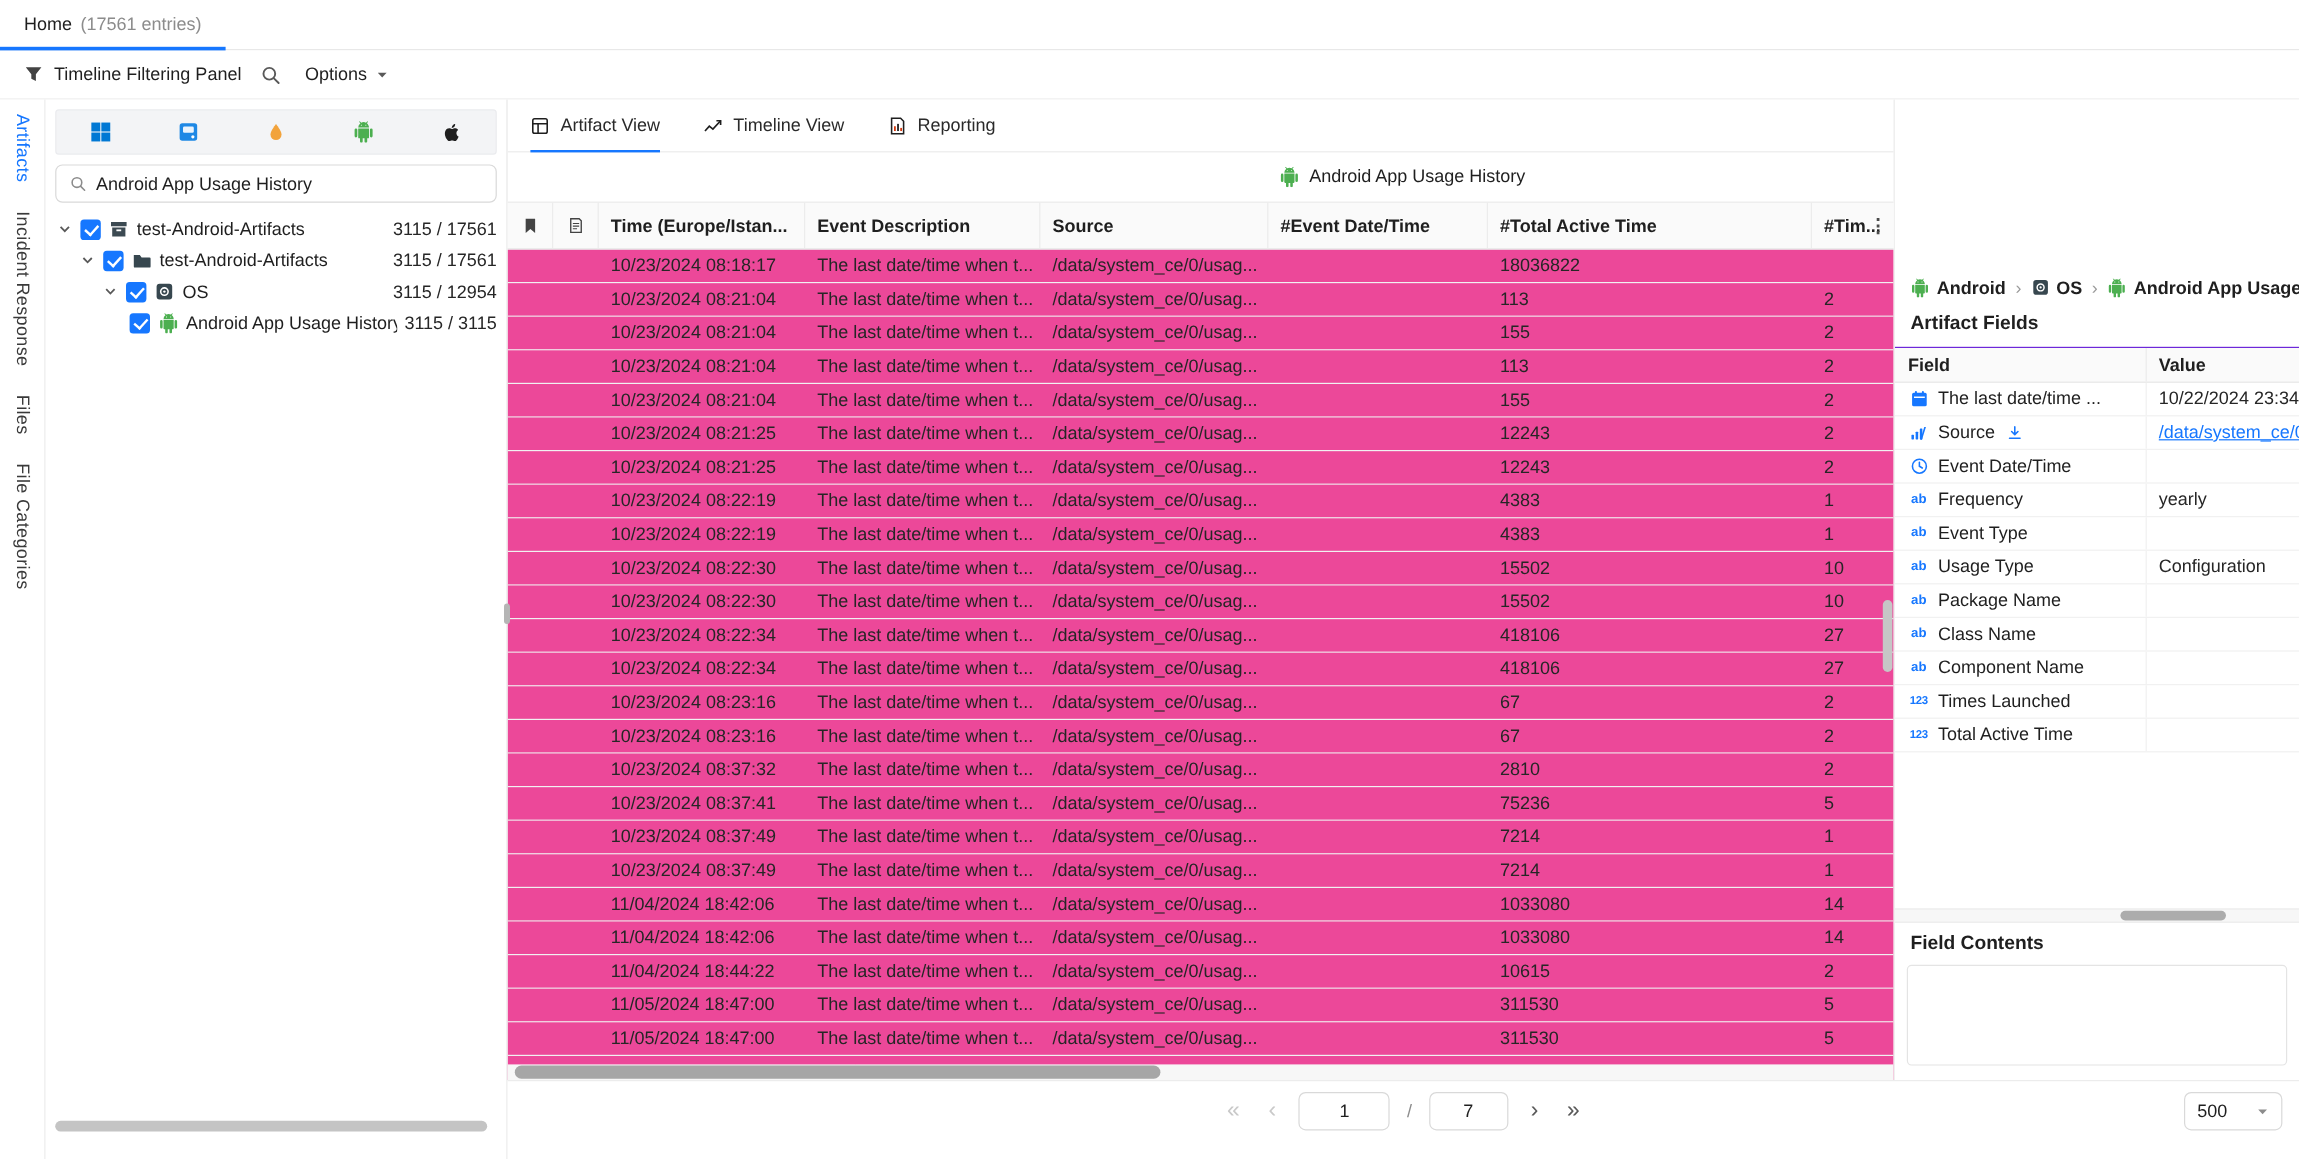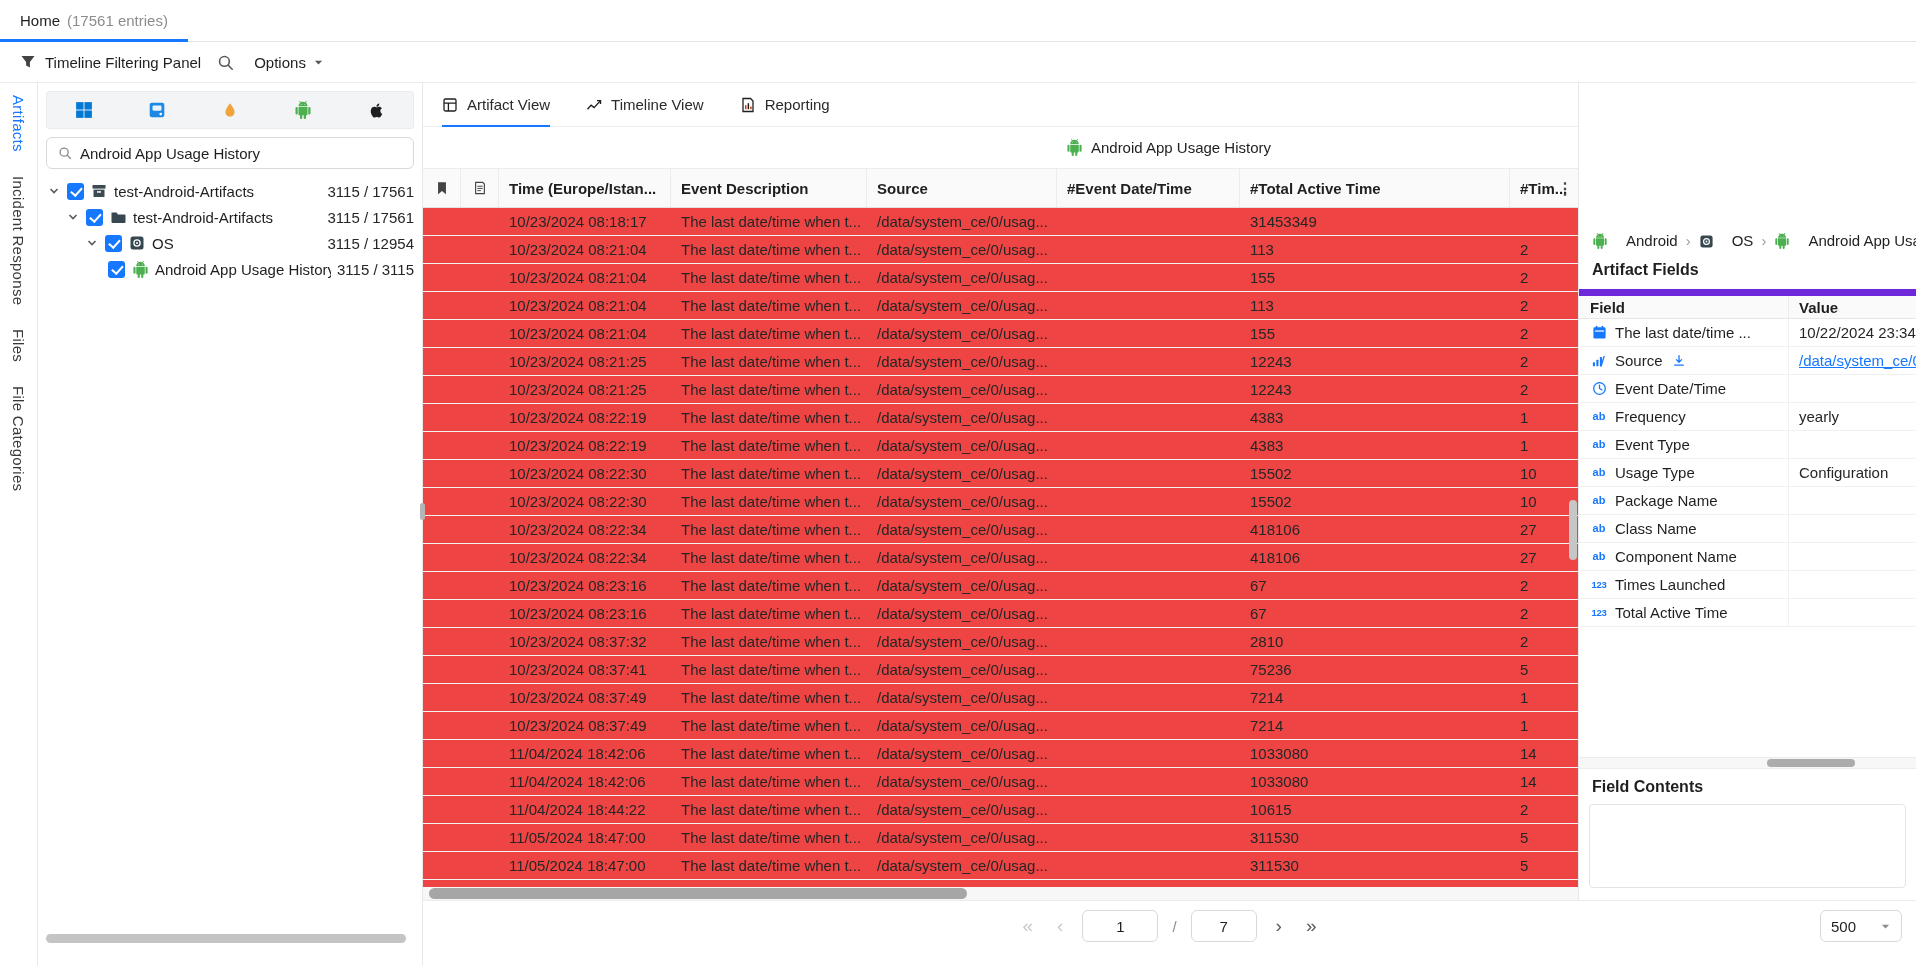--- a/index.html
+++ b/index.html
@@ -64,33 +64,33 @@
   .col-bm { width:38px; flex:none; }
   .col-note { width:38px; flex:none; }
   .col-time { width:172px; flex:none; }
   .col-desc { width:196px; flex:none; }
   .col-src { width:190px; flex:none; }
   .col-event { width:183px; flex:none; }
   .col-active { width:270px; flex:none; }
   .col-times { flex:1; min-width:0; }
 
   .tbody { flex:1; position:relative; overflow:hidden; }
-  .trow { height:28px; display:flex; border-bottom:1px solid #f1f1f1; background:#ef4444; }
+  .trow { height:28px; display:flex; border-bottom:1px solid #f1f1f1; background:#ec4899; }
   .cell { display:flex; align-items:center; padding:0 10px; white-space:nowrap; overflow:hidden; color:#262626; }
   .main-hscroll-track { position:absolute; left:0; right:0; bottom:0; height:13px; background:#f7f7f7; }
   .main-hscroll { position:absolute; left:6px; bottom:1px; width:538px; height:11px; background:#a6a6a6; border-radius:6px; cursor:pointer; }
   .main-vscroll { position:absolute; right:1px; top:292px; width:8px; height:60px; background:#c6c6c6; border-radius:4px; cursor:pointer; }
 
   
   .inspector { flex:1; min-width:0; display:flex; flex-direction:column; background:#fff; overflow:hidden; }
   .crumbs { margin:142px 0 0 13px; height:30px; display:flex; align-items:center; gap:8px; white-space:nowrap; overflow:hidden; }
-  .crumb { display:flex; align-items:flex-end; gap:18px; cursor:pointer; flex:none; }
+  .crumb { display:flex; align-items:flex-start; gap:6px; cursor:pointer; flex:none;font-weight:bold; }
   .crumb-sep { color:#9a9a9a; flex:none; }
   .sec-title { font-size:16px; font-weight:700; margin:6px 0 10px 13px; }
-  .fhead { height:30px; display:flex; background:#fafafa; border-top:7px solid #6d28d9; border-bottom:1px solid #e6e6e6; font-weight:700; }
+  .fhead { height:30px; display:flex; background:#fafafa; border-top:1px solid #6d28d9; border-bottom:1px solid #e6e6e6; font-weight:700; }
   .fh-field { width:210px; flex:none; display:flex; align-items:center; padding:0 11px; border-right:1px solid #ececec; }
   .fh-value { flex:1; display:flex; align-items:center; padding:0 10px; }
   .frow { height:28px; display:flex; border-bottom:1px solid #f1f1f1; }
   .fname { width:210px; flex:none; display:flex; align-items:center; gap:7px; padding:0 11px; border-right:1px solid #f1f1f1; white-space:nowrap; overflow:hidden; }
   .fvalue { flex:1; display:flex; align-items:center; padding:0 10px; white-space:nowrap; overflow:hidden; color:#262626; }
   .fvalue.link { color:#1677ff; text-decoration:underline; cursor:pointer; }
   .ficon { width:18px; flex:none; display:flex; justify-content:center; align-items:center; }
   .txticon { color:#1677ff; font-weight:700; font-size:11px; line-height:1; font-style:normal; }
   .txticon.small { font-size:9.5px; letter-spacing:-.3px; }
   .dl { display:flex; margin-left:2px; cursor:pointer; }
@@ -335,21 +335,21 @@
         </div>
 
         <div class="tbody">
           <div class="trow active">
               <span class="cell col-bm"></span>
               <span class="cell col-note"></span>
               <span class="cell col-time">10/23/2024 08:18:17</span>
               <span class="cell col-desc">The last date/time when t...</span>
               <span class="cell col-src">/data/system_ce/0/usag...</span>
               <span class="cell col-event"></span>
-              <span class="cell col-active">31453349</span>
+              <span class="cell col-active">18036822</span>
               <span class="cell col-times"></span>
             </div>
             <div class="trow active">
               <span class="cell col-bm"></span>
               <span class="cell col-note"></span>
               <span class="cell col-time">10/23/2024 08:21:04</span>
               <span class="cell col-desc">The last date/time when t...</span>
               <span class="cell col-src">/data/system_ce/0/usag...</span>
               <span class="cell col-event"></span>
               <span class="cell col-active">113</span>

